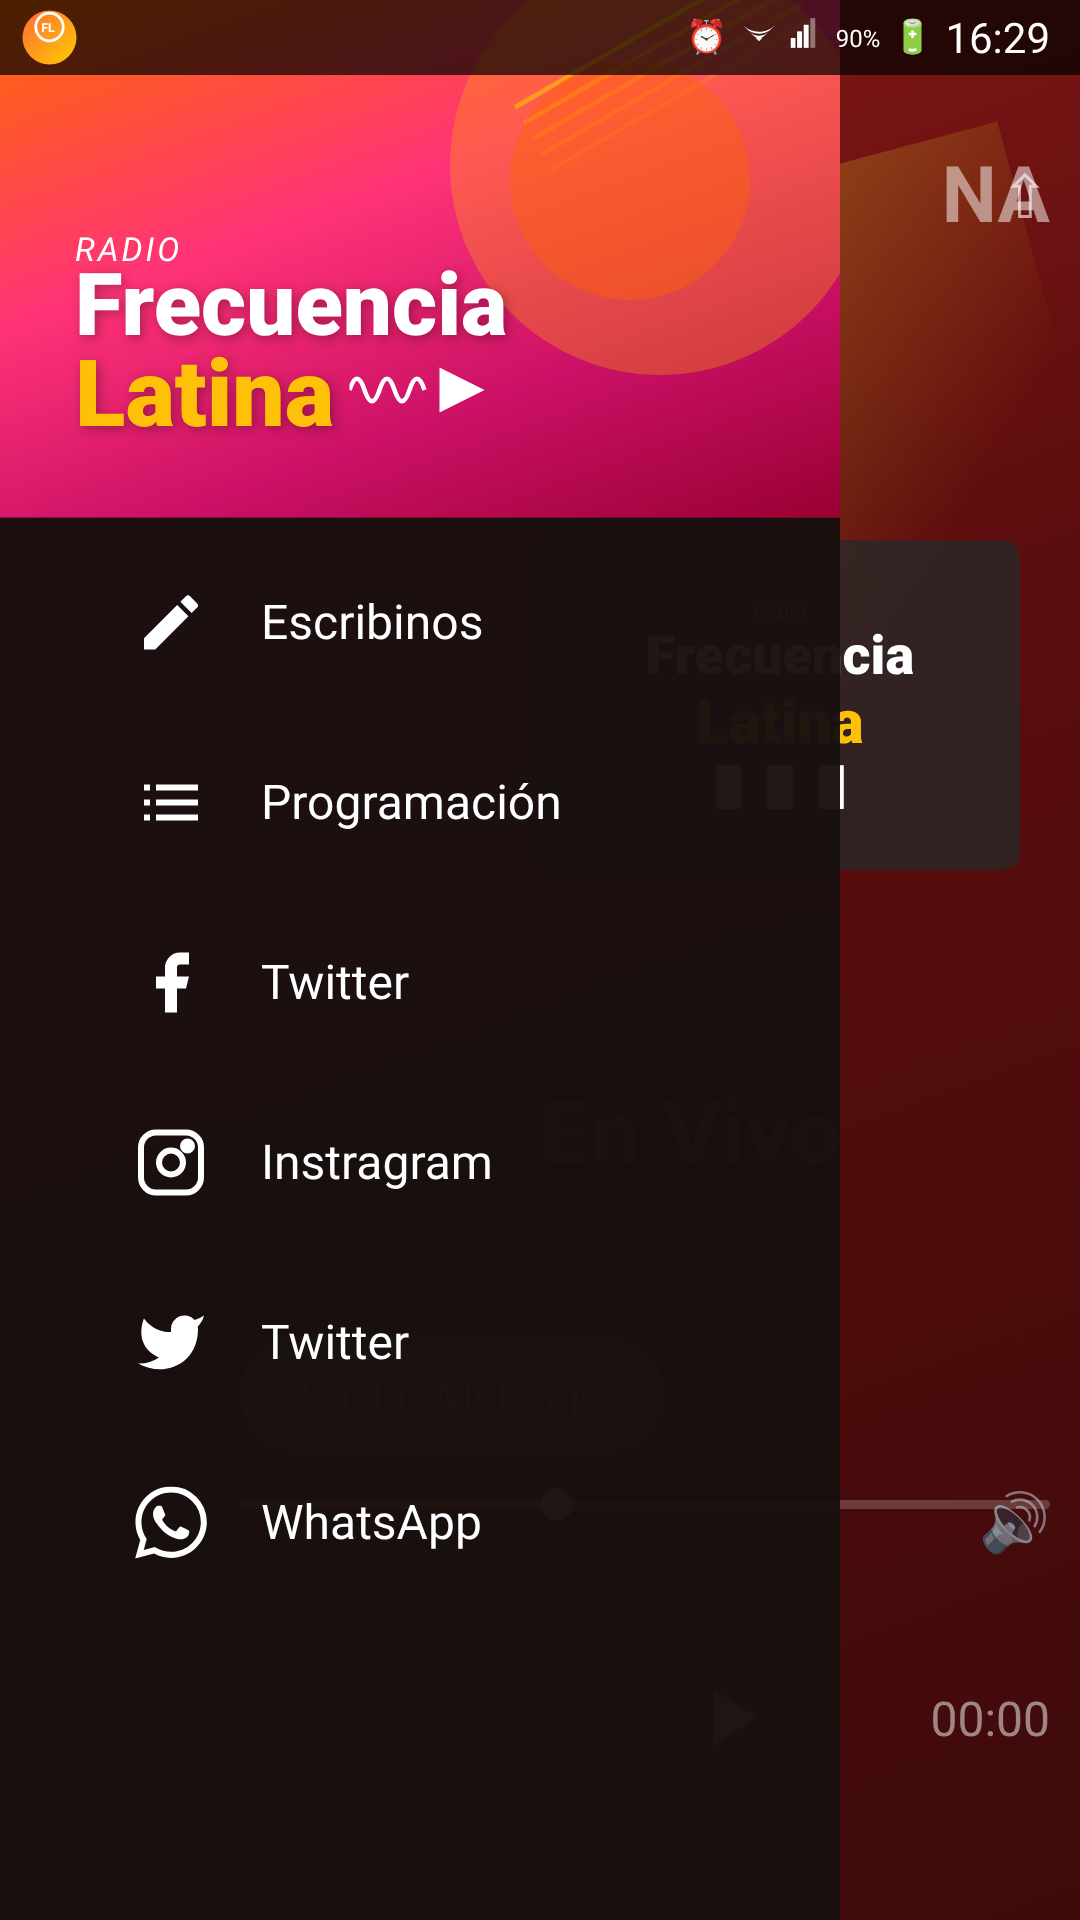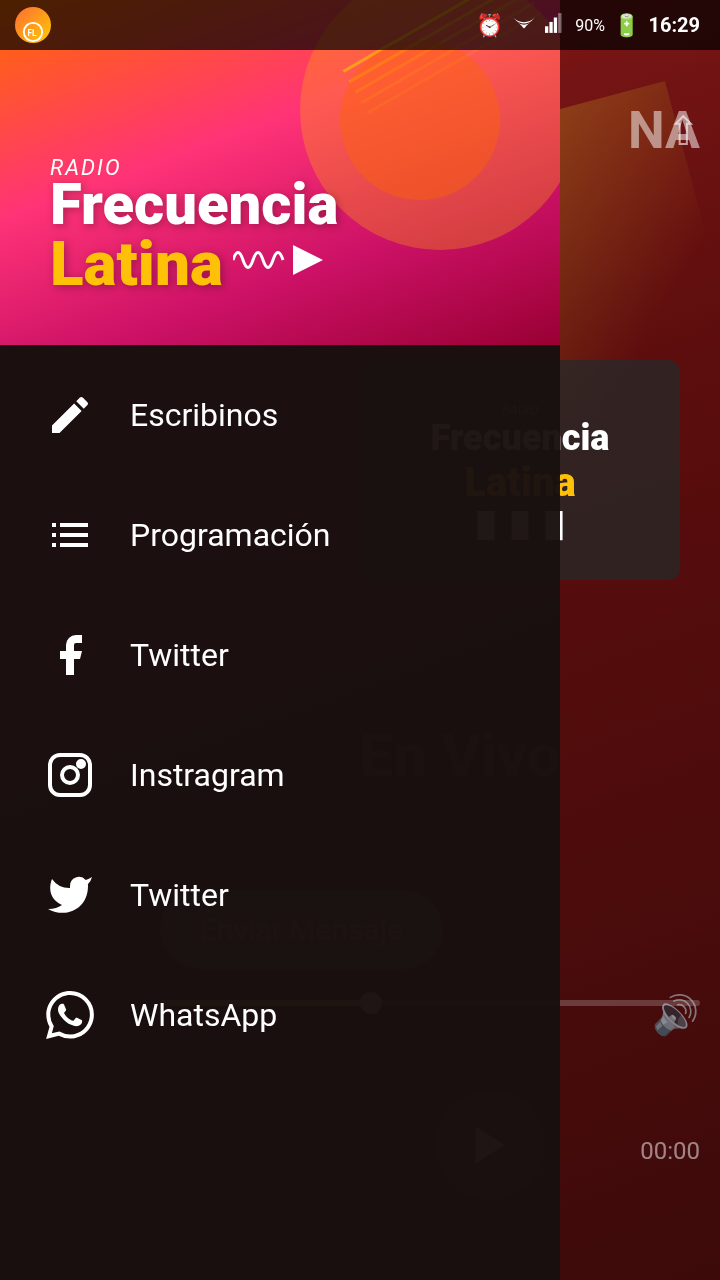--- a/index.html
+++ b/index.html
@@ -35,38 +35,38 @@
       display: flex;
       align-items: center;
     }
 
     .app-icon-small {
       width: 36px;
       height: 36px;
       border-radius: 50%;
       background: linear-gradient(135deg, #ff6b35, #ffcc00);
       display: flex;
-      align-items: flex-end;
+      align-items: flex-start;
       justify-content: center;
       font-size: 10px;
       font-weight: bold;
       color: white;
     }
 
     .status-bar-right {
       display: flex;
       align-items: center;
       gap: 8px;
       font-size: 22px;
       color: white;
     }
 
     .status-time {
-      font-size: 20px;
-      font-weight: bold;
+      font-size: 28px;
+      font-weight: normal;
       color: white;
     }
 
     
     .main-bg {
       position: absolute;
       top: 0;
       left: 0;
       right: 0;
       bottom: 0;
@@ -203,21 +203,21 @@
       justify-content: center;
       z-index: 1;
       margin-left: 130px;
     }
 
     .bg-time {
       position: absolute;
       bottom: 115px;
       right: 20px;
       color: rgba(255,255,255,0.5);
-      font-size: 24px;
+      font-size: 32px;
       z-index: 1;
     }
 
     
     .drawer {
       position: absolute;
       top: 0;
       left: 0;
       width: 560px;
       height: 100%;
@@ -326,20 +326,21 @@
       padding: 10px 0;
       overflow-y: auto;
     }
 
     .menu-item {
       display: flex;
       align-items: center;
       padding: 30px 40px;
       cursor: pointer;
       transition: background 0.2s;
+      margin-left: 44px;
     }
 
     .menu-icon {
       width: 60px;
       height: 60px;
       display: flex;
       align-items: center;
       justify-content: center;
       margin-right: 30px;
       flex-shrink: 0;

